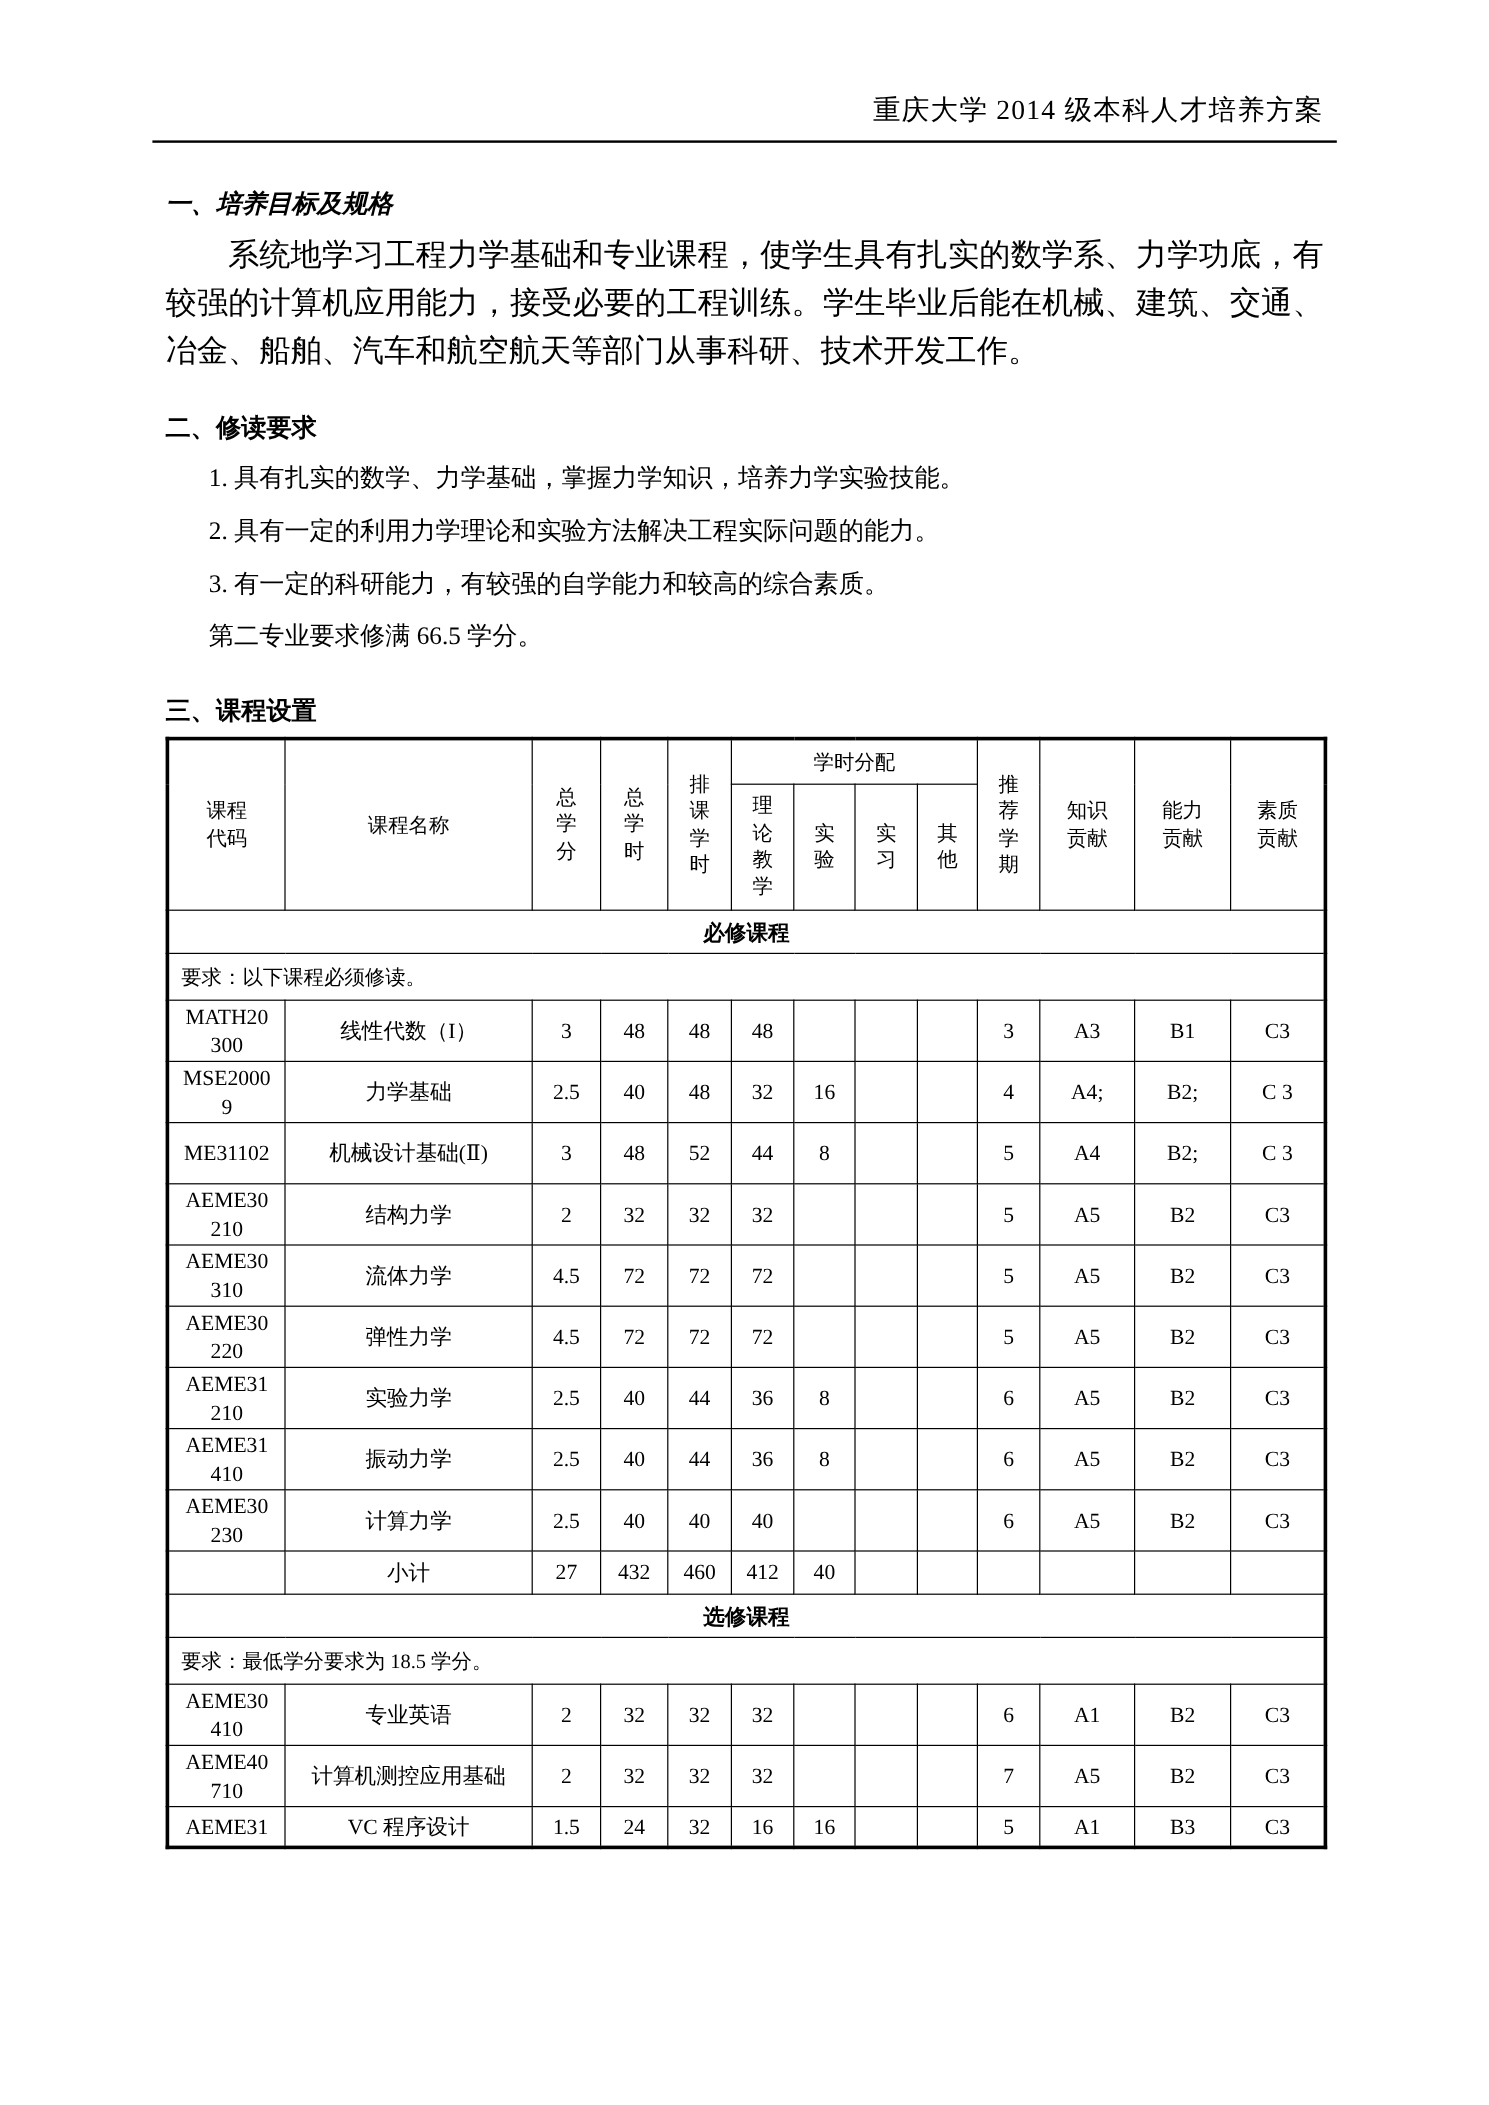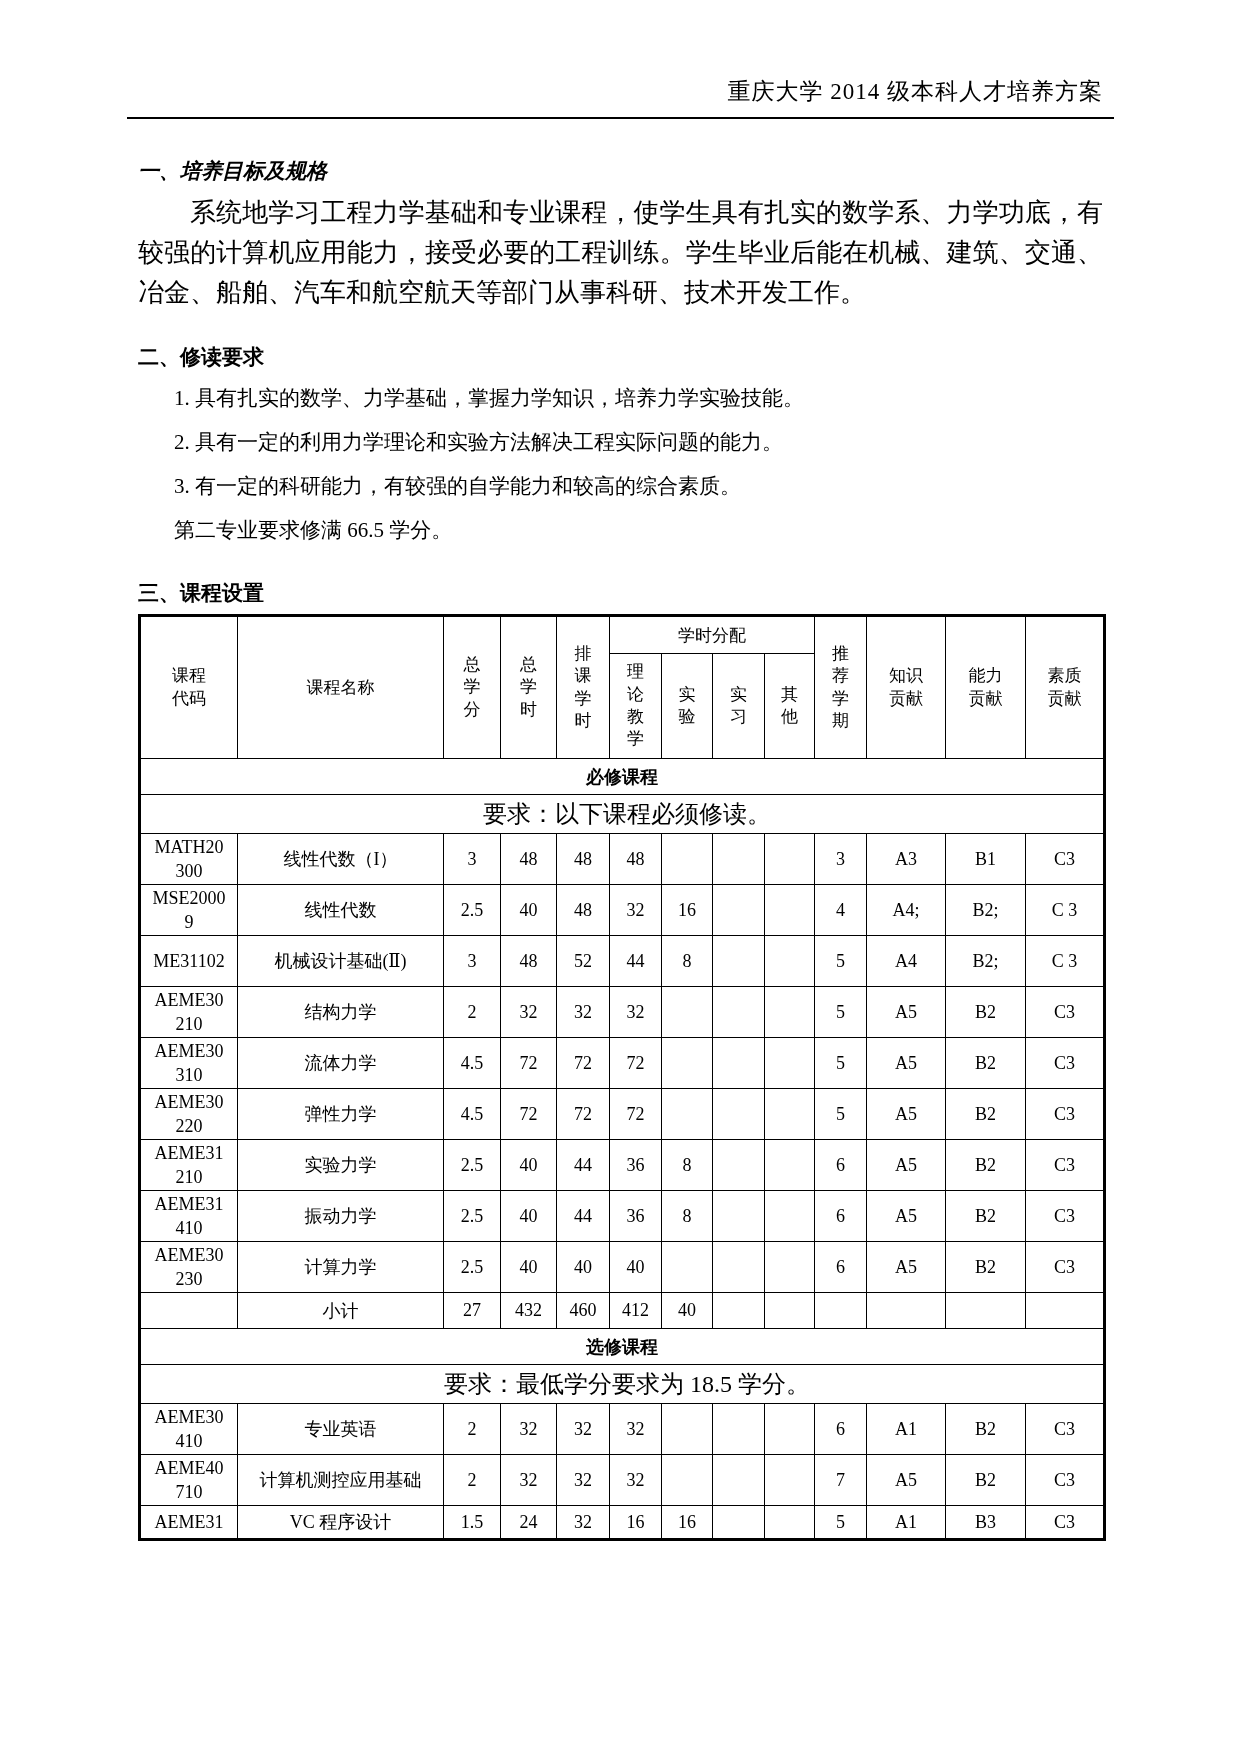--- a/index.html
+++ b/index.html
@@ -21,21 +21,21 @@
   table.course-table th,table.course-table td{border:1.5px solid #000;padding:0;text-align:center;
                      vertical-align:middle;font-weight:normal;overflow:hidden;}
   table.course-table{border:3px solid #000;}
   tr.h-top th{height:36px;}
   tr.h-sub th{height:104px;}
   th.hd{font-family:"Liberation Sans","DejaVu Sans",sans-serif;font-size:17px;}
   .vtext{display:inline-block;width:1.08em;word-break:break-all;line-height:1.32;}
   .w2{display:inline-block;width:2.2em;word-break:break-all;line-height:1.35;}
   tr.row-band td{height:35px;font-family:"Liberation Sans","DejaVu Sans",sans-serif;
                  font-weight:bold;font-size:18px;}
-  tr.row-note td{height:38px;text-align:center;padding-left:10px;font-size:24px;margin-top:12px;}
+  tr.row-note td{height:38px;text-align:left;padding-left:10px;font-size:17px;margin-top:12px;}
   tr.row-course td{height:50px;}
   tr.row-subtotal td{height:35px;}
   tr.row-partial td{height:32px;}
   td.cell-code{word-break:break-all;line-height:1.35;}
   td.cell-code .codewrap{display:inline-block;width:74px;word-break:break-all;}
   .bold-cell{font-weight:bold;}
 </style>
 </head>
 <body>
 
@@ -111,21 +111,21 @@
           <td></td>
           <td></td>
           <td class="cell-semester">3</td>
           <td>A3</td>
           <td>B1</td>
           <td>C3</td>
         </tr>
 
         <tr class="row-course">
           <td class="cell-code"><span class="codewrap">MSE20009</span></td>
-          <td>线性代数</td>
+          <td>力学基础</td>
           <td>2.5</td>
           <td>40</td>
           <td>48</td>
           <td>32</td>
           <td>16</td>
           <td></td>
           <td></td>
           <td class="cell-semester">4</td>
           <td>A4;</td>
           <td>B2;</td>

